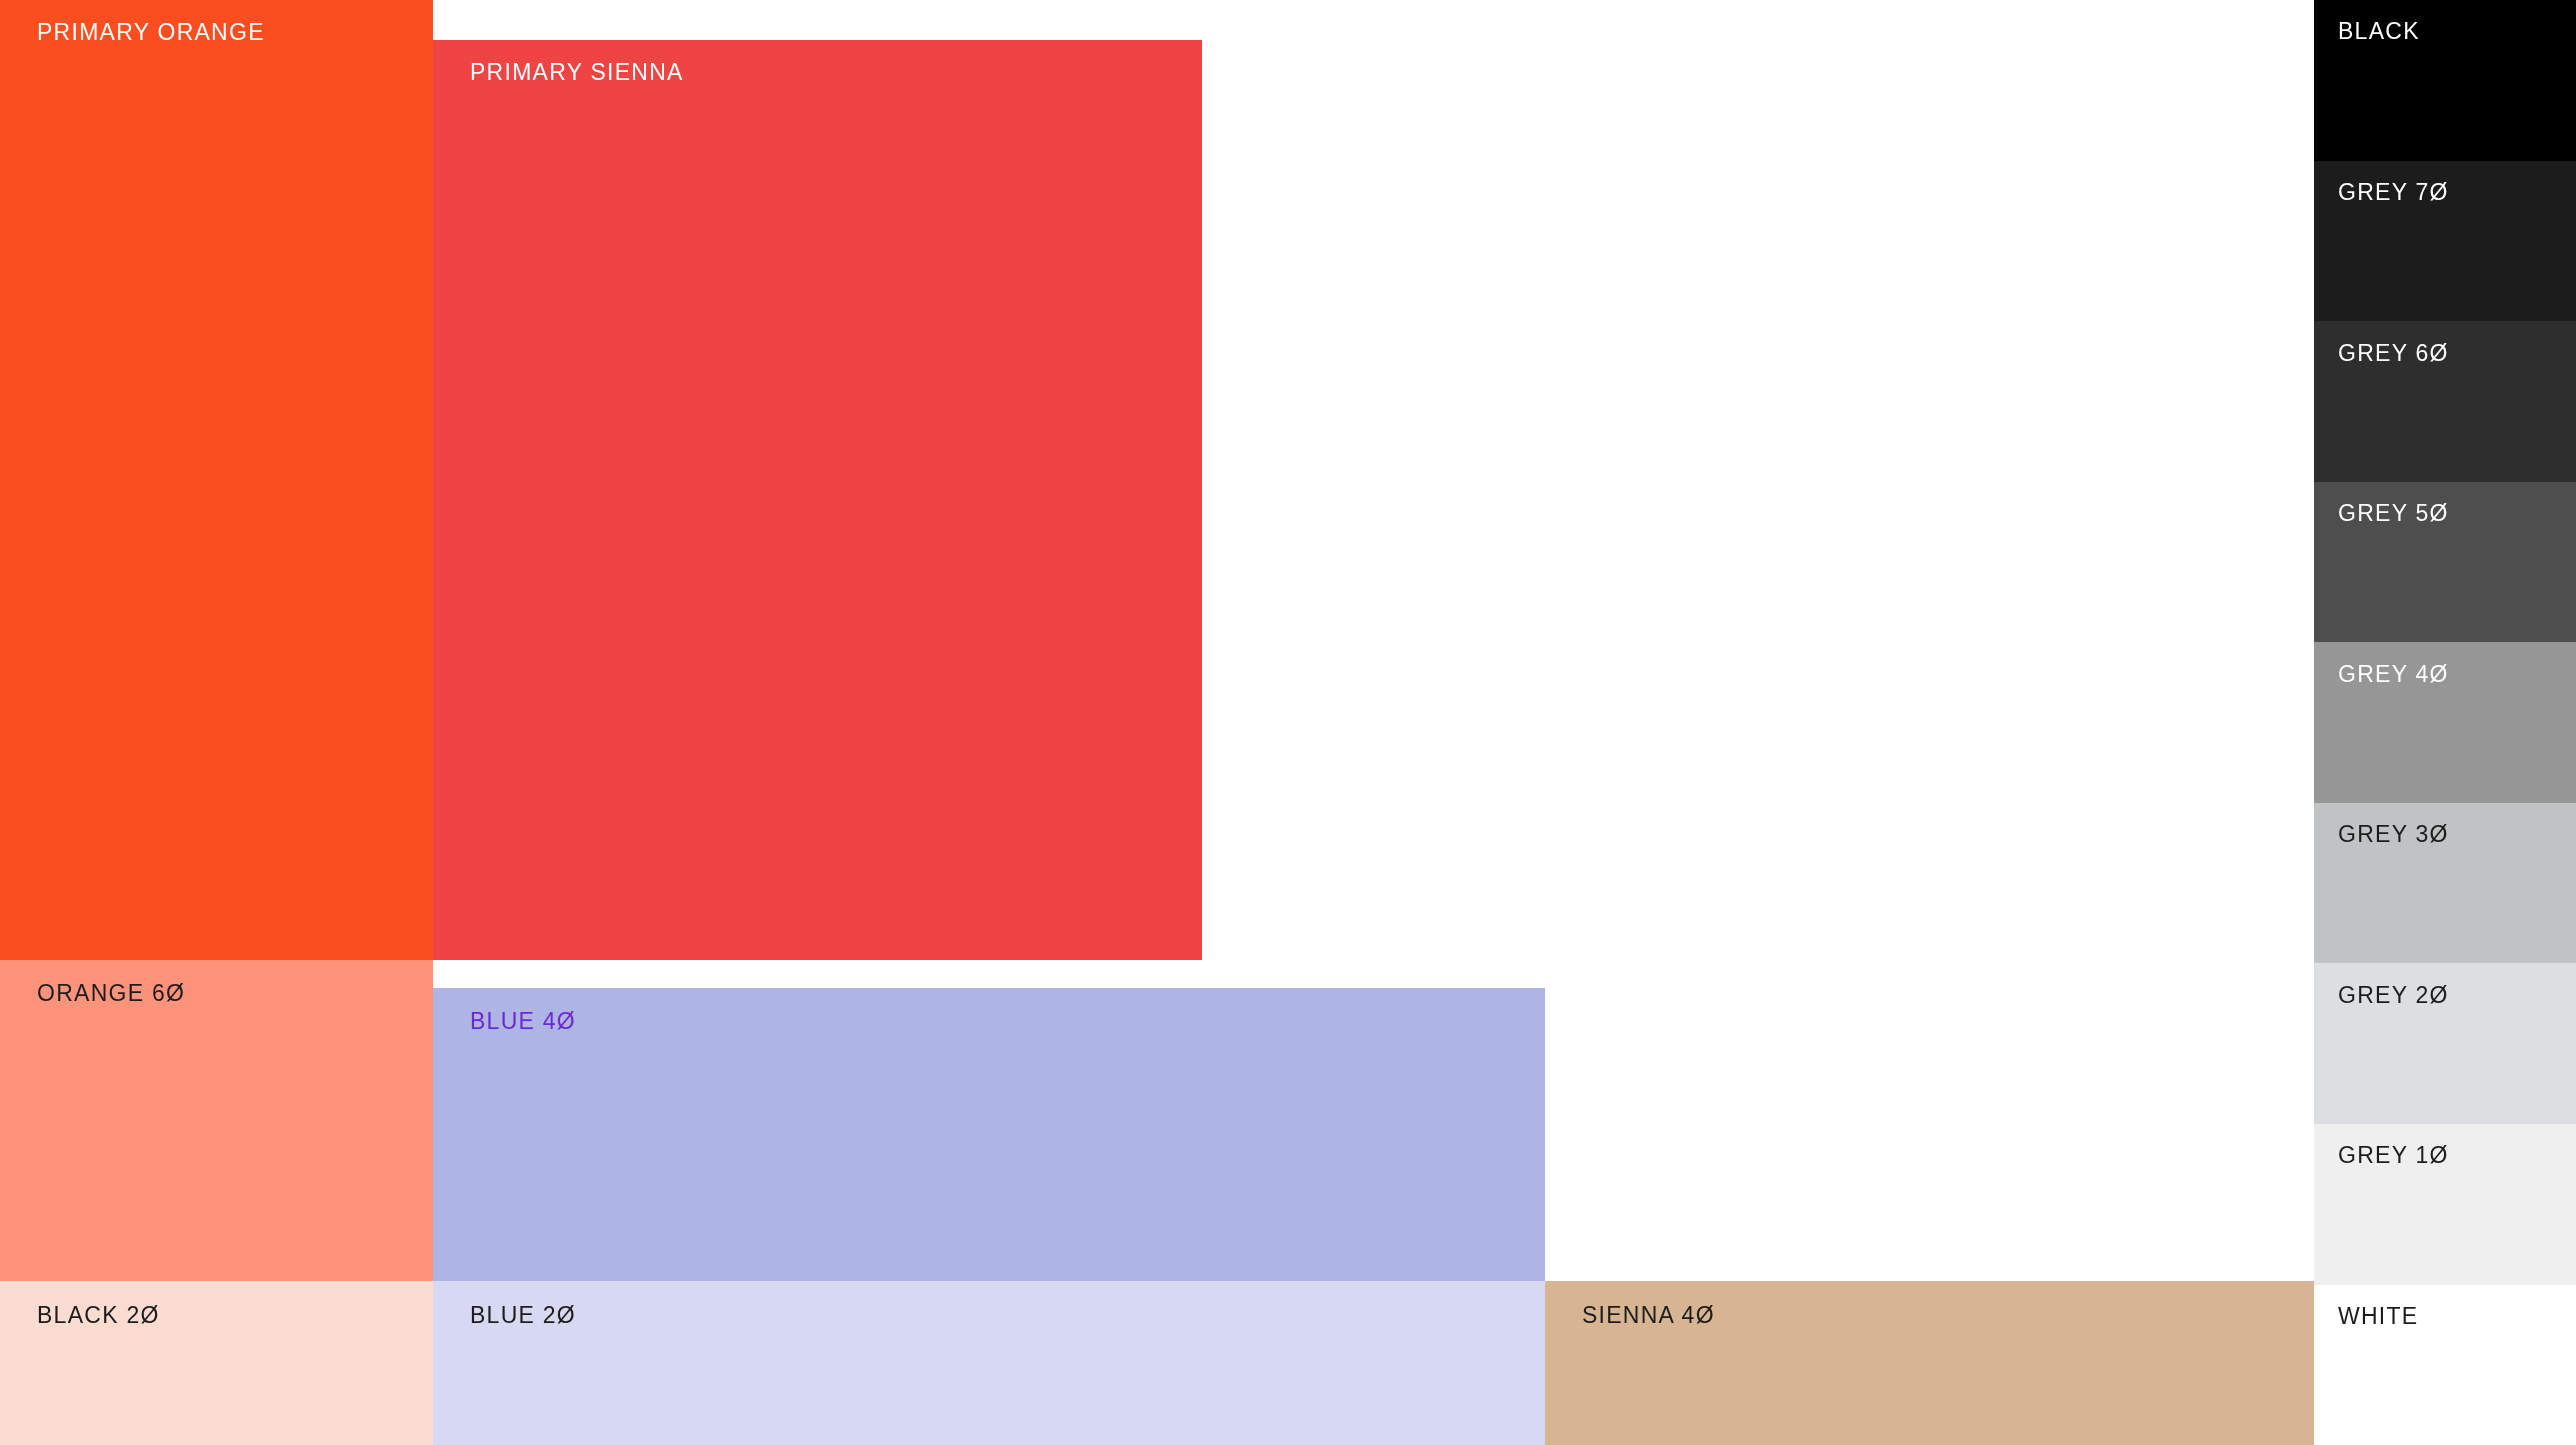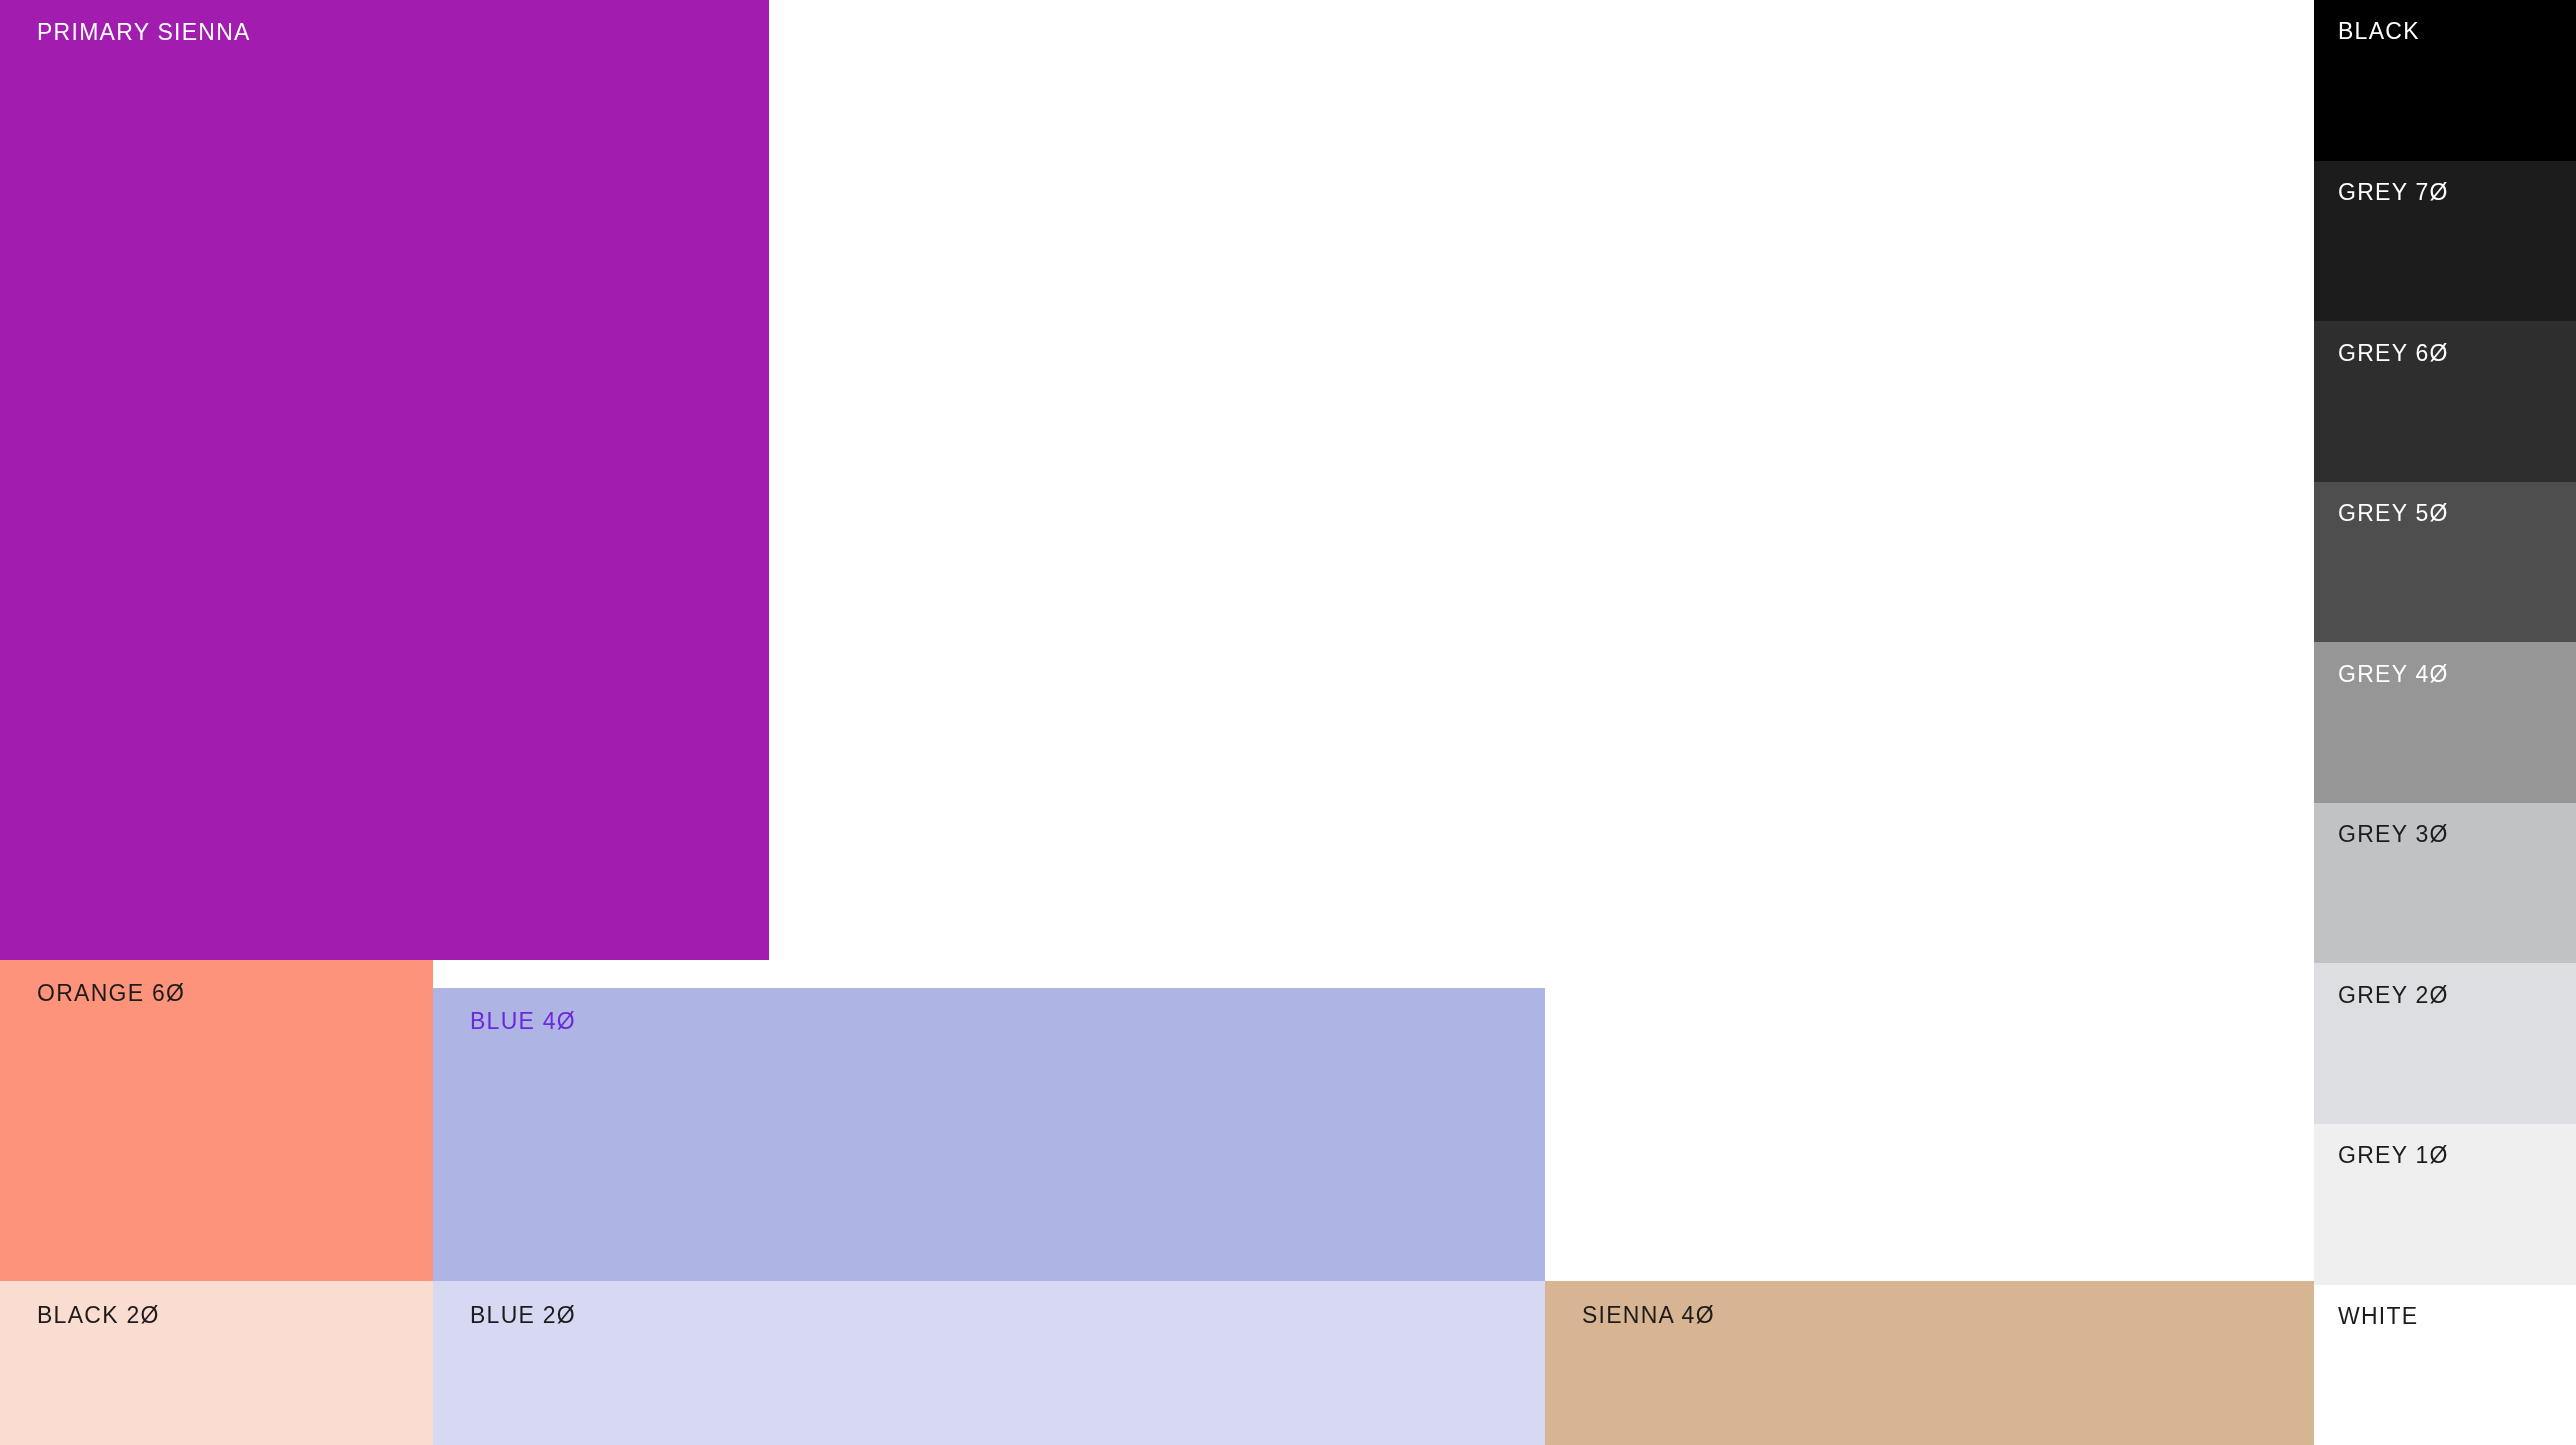--- a/index.html
+++ b/index.html
@@ -86,21 +86,24 @@
   }
 </style>
 </head>
 <body>
 
 <div id="palette">
 
   <div class="hue-grid">
 
     <div class="tone-row primary">
-      <div class="swatch col-sienna" style="background-color: #a21caf; color: rgb(255, 255, 255);">
+      <div class="swatch col-orange" style="background-color: rgb(250, 78, 33); color: rgb(255, 255, 255);">
+        <span class="swatch-label">PRIMARY ORANGE</span>
+      </div>
+      <div class="swatch col-sienna" style="background-color: #ef4444; color: rgb(255, 255, 255); margin-top: 40px;">
         <span class="swatch-label">PRIMARY SIENNA</span>
       </div>
     </div>
 
     <div class="tone-row mid">
       <div class="swatch col-orange" style="background-color: rgb(253, 147, 123); color: rgb(28, 28, 28);">
         <span class="swatch-label">ORANGE 6Ø</span>
       </div>
       <div class="swatch col-blue" style="background-color: rgb(174, 180, 228); color: #6d28d9; margin-top: 28px;">
         <span class="swatch-label">BLUE 4Ø</span>

